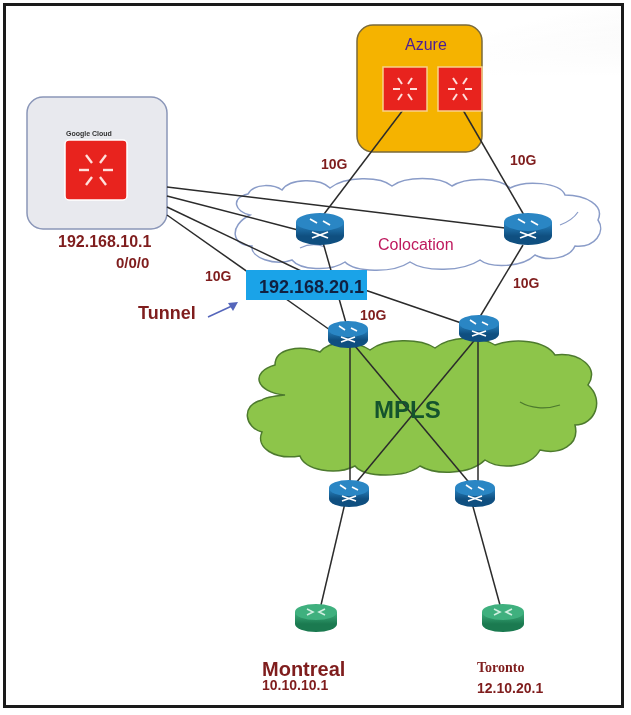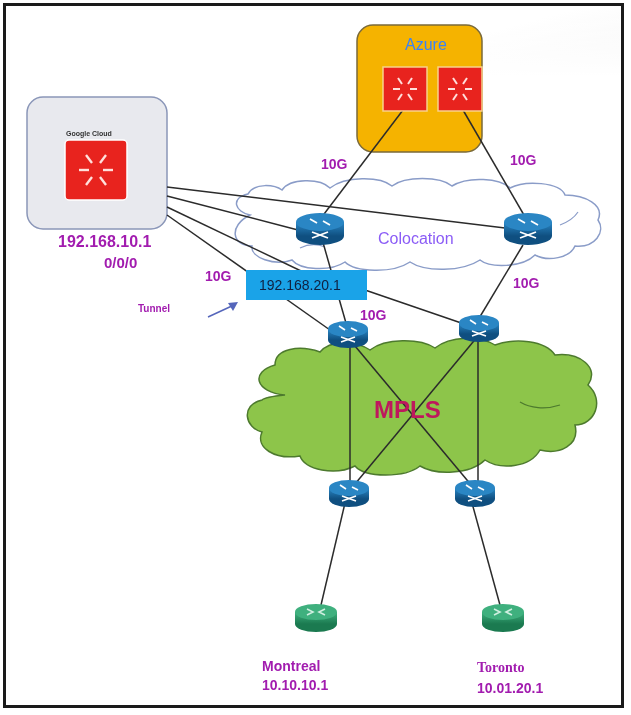--- a/index.html
+++ b/index.html
@@ -1,20 +1,20 @@
 <!DOCTYPE html>
 <html><head>
 <meta charset="utf-8">
 <style>
   html, body { margin:0; padding:0; }
   body { width:631px; height:715px; background:#ffffff; position:relative; overflow:hidden; font-family:"Liberation Sans", sans-serif; }
   .frame { position:absolute; left:3px; top:3px; width:621px; height:705px; border:3px solid #1a1a1a; background: linear-gradient(165deg, #ffffff 0%, #ffffff 18%, #dcdcdc 45%, #ffffff 60%, #ffffff 100%); box-sizing:border-box; }
   .frame-inner { position:absolute; left:0; top:0; right:0; bottom:0; background: linear-gradient(180deg, rgba(255,255,255,0) 0px, rgba(255,255,255,1) 70px); }
   svg { position:absolute; left:0; top:0; }
-  .lbl { position:absolute; font-weight:bold; color:#a21caf; font-size:14px; white-space:nowrap; }
+  .lbl { position:absolute; font-weight:bold; color:#7f1d1d; font-size:14px; white-space:nowrap; }
 </style>
 </head>
 <body>
 
 <div class="frame">
     <div class="frame-inner"></div>
   </div>
 
 <svg width="631" height="715">
   <defs>
@@ -176,31 +176,31 @@
         <line x1="-10" y1="-15" x2="-4" y2="-7"></line>
         <line x1="10" y1="-15" x2="4" y2="-7"></line>
         <line x1="-10" y1="15" x2="-4" y2="7"></line>
         <line x1="10" y1="15" x2="4" y2="7"></line>
       </g>
   </g>
 
   <rect x="246" y="270" width="121" height="30" fill="#1aa3e8"></rect>
 </svg>
 
-<div class="lbl" style="left:405px;top:36px;font-size:16px;font-weight:normal;color:#3b82f6;">Azure</div>
+<div class="lbl" style="left:405px;top:36px;font-size:16px;font-weight:normal;color:#4c1d95;">Azure</div>
 <div class="lbl" style="left:66px;top:130px;font-size:7px;color:#333;">Google Cloud</div>
 <div class="lbl" style="left:58px;top:233px;font-size:16px;">192.168.10.1</div>
-<div class="lbl" style="left:104px;top:254px;font-size:15px;">0/0/0</div>
-<div class="lbl" style="left:378px;top:230px;font-size:16px;font-weight:normal;color:#8b5cf6;">Colocation</div>
-<div class="lbl" style="left:374px;top:396px;font-size:24px;color:#be185d;">MPLS</div>
-<div class="lbl" style="left:138px;top:303px;font-size:10px;">Tunnel</div>
-<div class="lbl" style="left:259px;top:277px;font-size:14px;font-weight:normal;color:#102040;">192.168.20.1</div>
+<div class="lbl" style="left:116px;top:254px;font-size:15px;">0/0/0</div>
+<div class="lbl" style="left:378px;top:236px;font-size:16px;font-weight:normal;color:#be185d;">Colocation</div>
+<div class="lbl" style="left:374px;top:396px;font-size:24px;color:#14532d;">MPLS</div>
+<div class="lbl" style="left:138px;top:303px;font-size:18px;">Tunnel</div>
+<div class="lbl" style="left:259px;top:277px;font-size:18px;font-weight:bold;color:#102040;">192.168.20.1</div>
 
 <div class="lbl" style="left:321px;top:156px;font-size:14px;">10G</div>
 <div class="lbl" style="left:510px;top:152px;font-size:14px;">10G</div>
 <div class="lbl" style="left:205px;top:268px;font-size:14px;">10G</div>
 <div class="lbl" style="left:513px;top:275px;font-size:14px;">10G</div>
 <div class="lbl" style="left:360px;top:307px;font-size:14px;">10G</div>
 
-<div class="lbl" style="left:262px;top:658px;font-size:14px;">Montreal</div>
+<div class="lbl" style="left:262px;top:658px;font-size:20px;">Montreal</div>
 <div class="lbl" style="left:262px;top:677px;font-size:14px;">10.10.10.1</div>
 <div class="lbl" style="left:477px;top:660px;font-size:14px;font-family:Liberation Serif, serif;">Toronto</div>
-<div class="lbl" style="left:477px;top:680px;font-size:14px;">10.01.20.1</div>
+<div class="lbl" style="left:477px;top:680px;font-size:14px;">12.10.20.1</div>
 
 </body></html>

